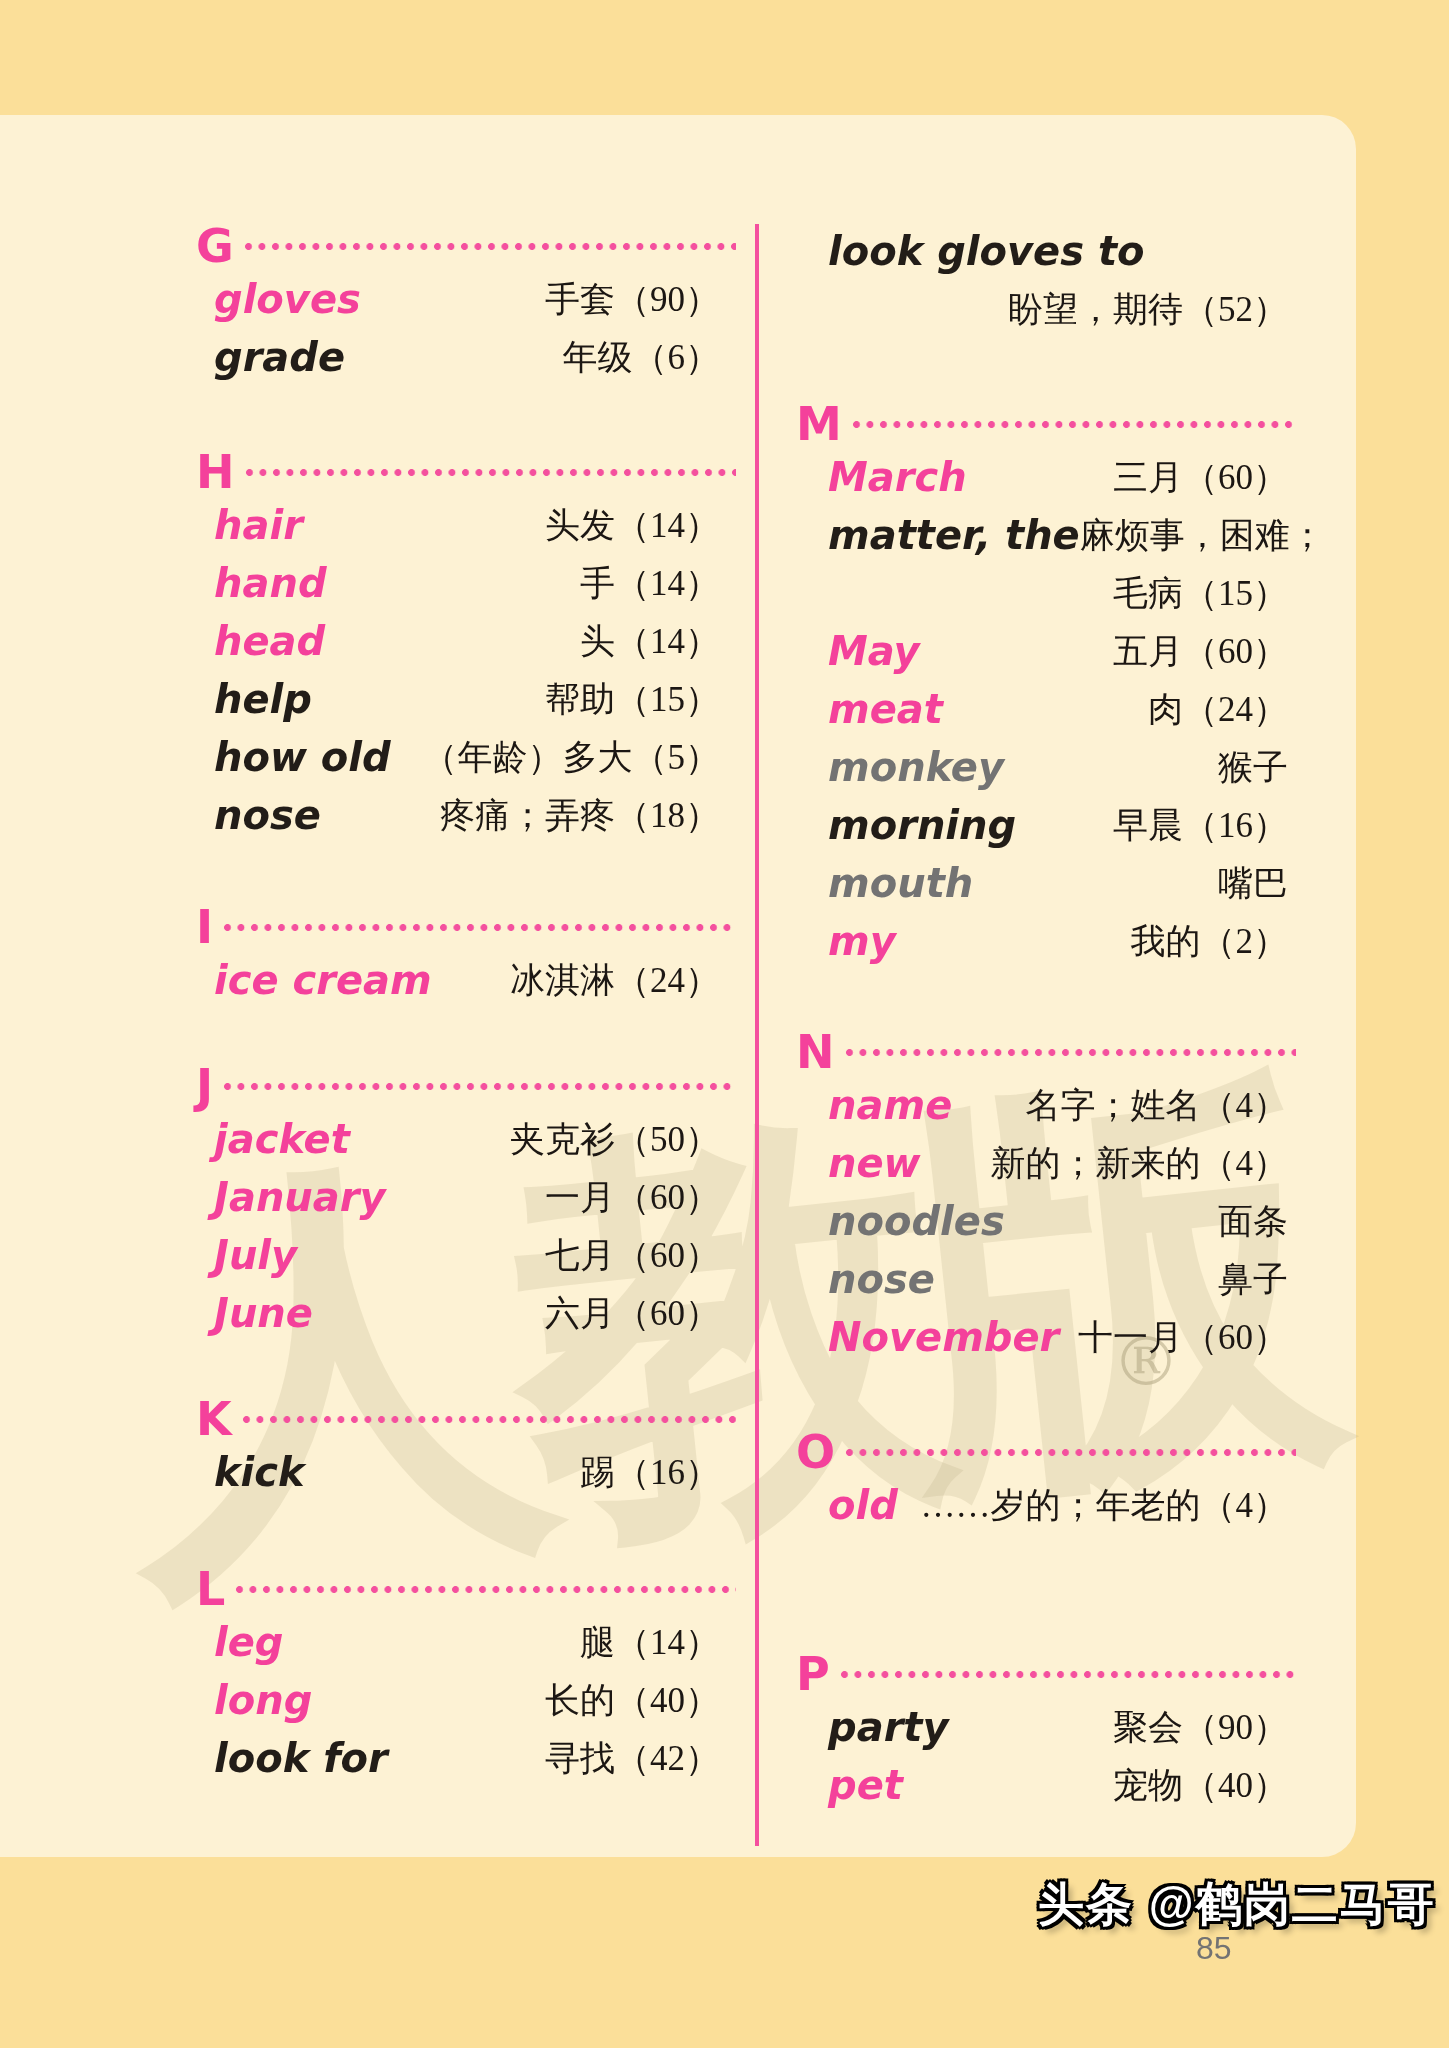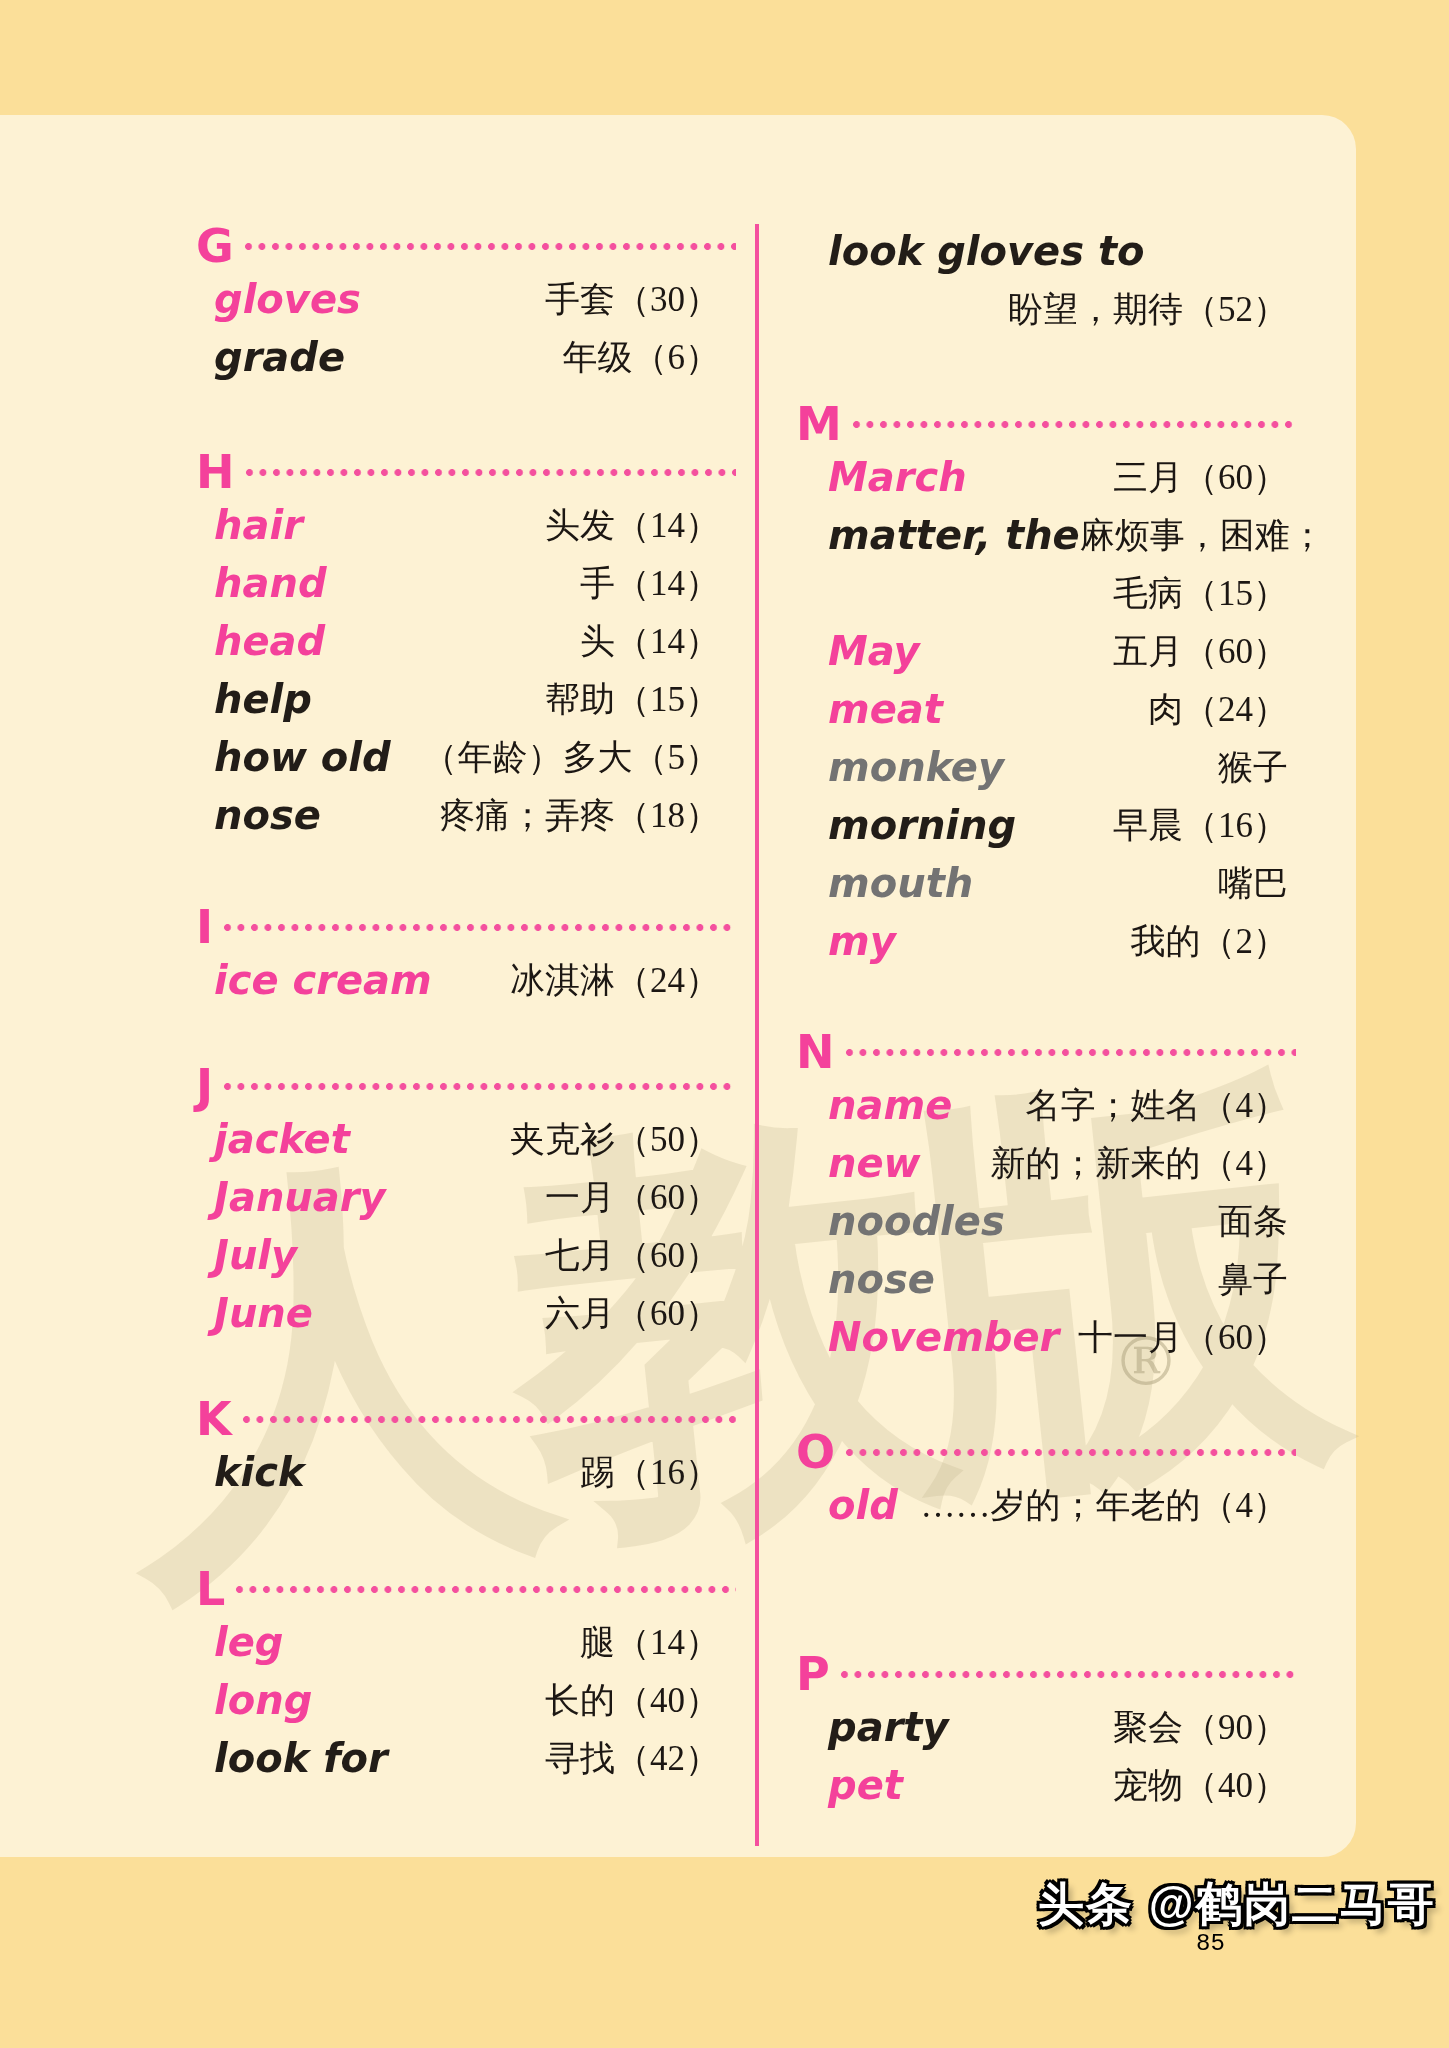--- a/index.html
+++ b/index.html
@@ -42,21 +42,21 @@
   .word{font-size:40px;font-weight:bold;font-style:italic;white-space:nowrap;line-height:1}
   .trans{
     font-size:35px;color:#1c1713;margin-left:auto;white-space:nowrap;line-height:1;
     font-family:"Liberation Serif","DejaVu Serif",serif;
   }
   .c-pink{color:#f4419b}
   .c-black{color:#221d18}
   .c-green{color:#737373}
   .pagenum{
     position:absolute;left:1196px;top:1930px;z-index:2;
-    font-size:24px;color:#000000;font-family:Liberation Mono, monospace;
+    font-size:32px;color:#737373;font-family:Liberation Sans, sans-serif;
   }
   .credit{
     position:absolute;left:1038px;top:1874px;z-index:2;
     font-size:46px;font-weight:bold;color:#ffffff;letter-spacing:2px;white-space:nowrap;
     font-family:"Liberation Sans",sans-serif;
     text-shadow:3px 0 0 #000,-3px 0 0 #000,0 3px 0 #000,0 -3px 0 #000,
                 3px 3px 0 #000,-3px -3px 0 #000,3px -3px 0 #000,-3px 3px 0 #000,
                 6px 6px 6px rgba(0,0,0,0.3);
   }
 </style>
@@ -68,21 +68,21 @@
 <div class="regmark">®</div>
 <div class="divider"></div>
 
 <div class="section left-col" style="left:196px;top:222px;width:540px">
   <div class="sec-header">
     <span class="letter">G</span>
     <div class="dots"></div>
   </div>
   <div class="row">
     <span class="word c-pink">gloves</span>
-    <span class="trans">手套（30）</span>
+    <span class="trans">手套（90）</span>
   </div>
   <div class="row">
     <span class="word c-black">grade</span>
     <span class="trans">年级（6）</span>
   </div>
 </div>
 
 <div class="section left-col" style="left:196px;top:448px;width:540px">
   <div class="sec-header">
     <span class="letter">H</span>

